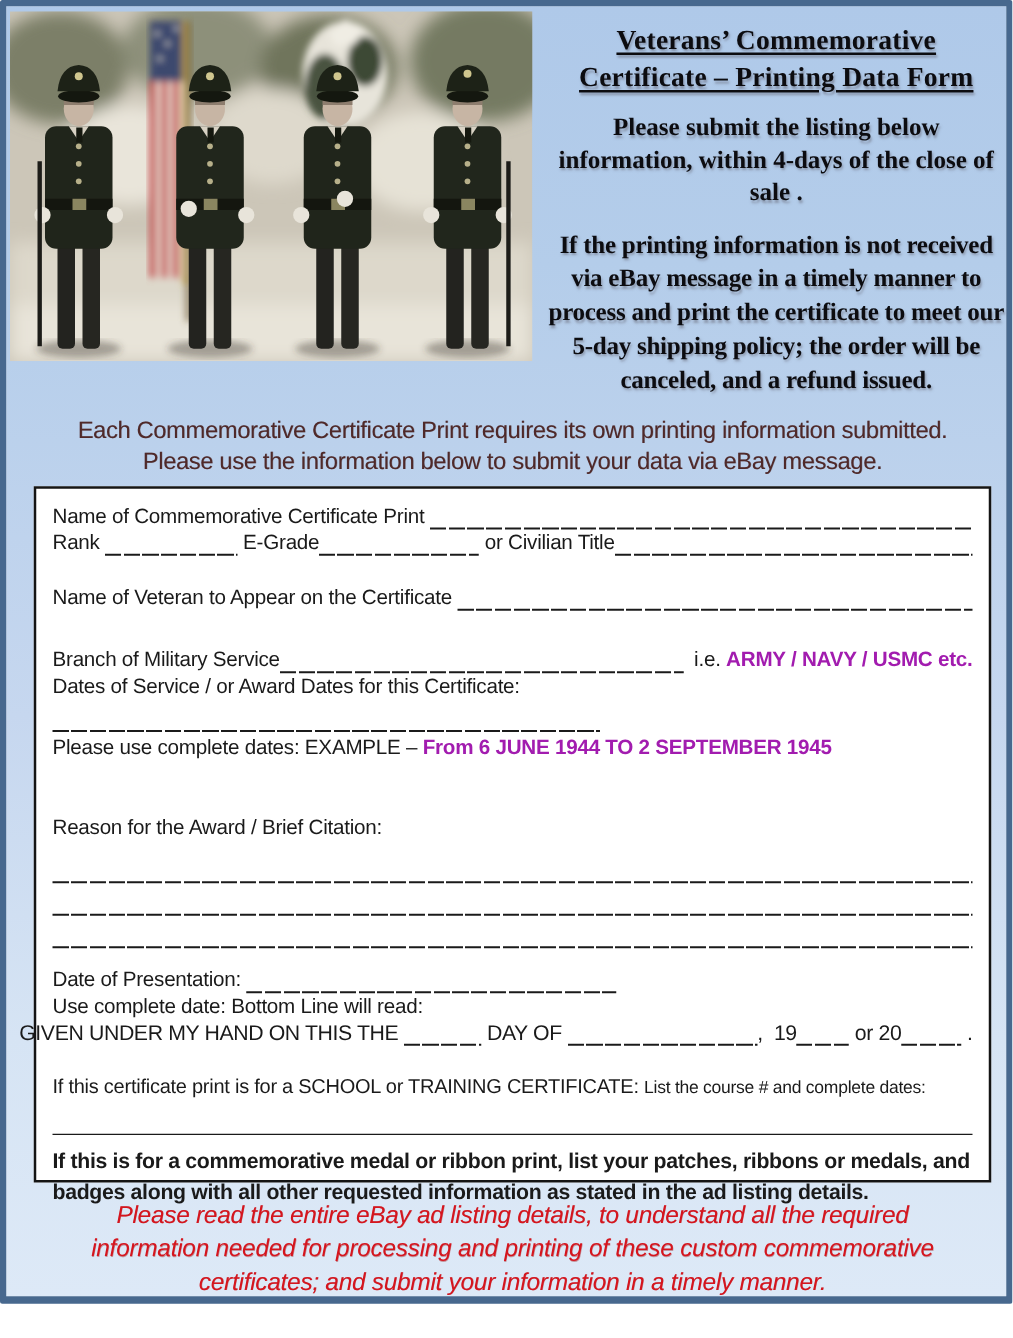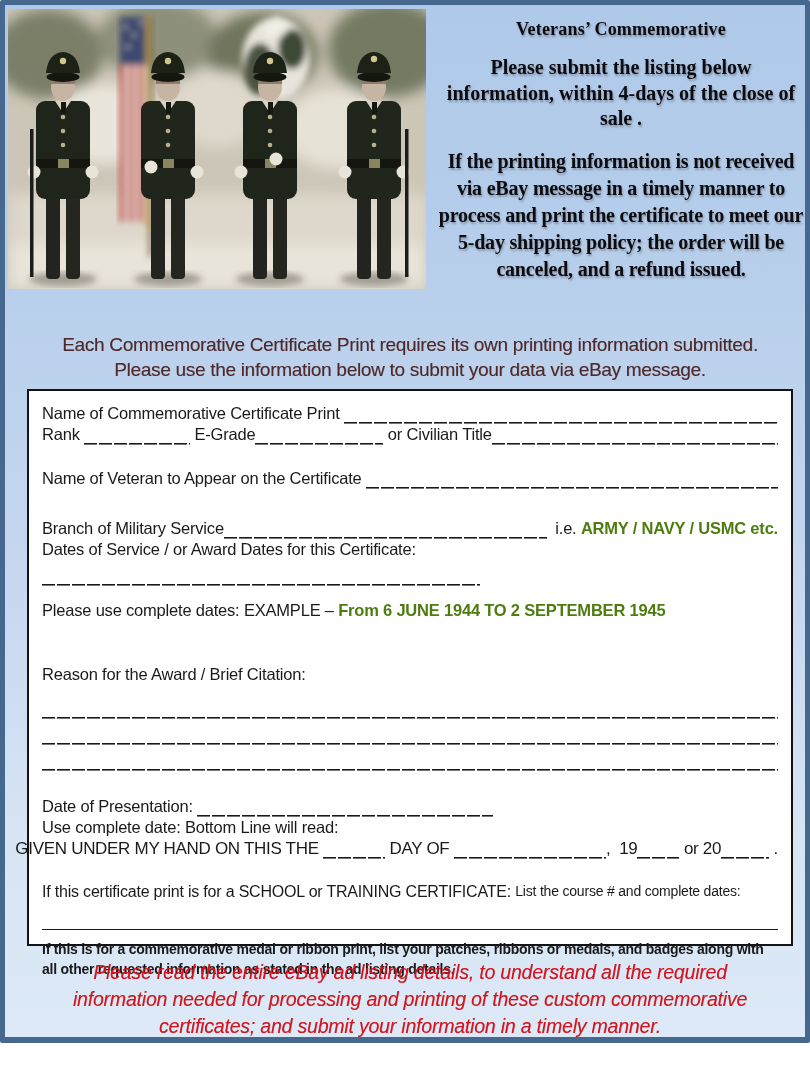--- a/index.html
+++ b/index.html
@@ -14,22 +14,22 @@
 
   
   .photo { position:absolute; left:3px; top:4px; width:418px; height:280px; overflow:hidden; }
 
   
   .header-col {
     position:absolute; left:428px; top:12px; width:376px; text-align:center;
     font-family:"Liberation Serif", serif; color:#0c0c10;
   }
   .doc-title {
-    font-size:18px; font-weight:700; line-height:1.35; letter-spacing:.2px;
-    text-decoration-thickness:2px; text-underline-offset:3px;
+    font-size:22px; font-weight:700; line-height:1.35; letter-spacing:.2px;
+    text-decoration:underline; text-decoration-thickness:2px; text-underline-offset:3px;
     text-shadow:1px 2px 2px rgba(95,95,110,.55);
   }
   .intro {
     margin:14px auto 0; max-width:352px; font-size:20px; font-weight:700; line-height:1.28;
     text-shadow:1px 2px 2px rgba(95,95,110,.5);
   }
   .warning {
     margin:16px auto 0; max-width:376px; font-size:20px; font-weight:700; line-height:1.35;
     letter-spacing:-.2px; text-shadow:1px 2px 2px rgba(95,95,110,.5);
   }
@@ -47,24 +47,24 @@
     background:#ffffff; border:2px solid #141414; padding:12px 13px 4px;
     color:#1a1a1a; font-size:16.5px; letter-spacing:-.2px;
   }
   .row { display:flex; align-items:flex-end; white-space:pre; line-height:21px; }
   .blank {
     display:inline-block; height:19px; flex:0 0 auto;
     background:repeating-linear-gradient(90deg,#1a1a1a 0 13px, rgba(0,0,0,0) 13px 15px) left bottom/100% 1.6px no-repeat;
   }
   .blank.grow { flex:1 1 auto; }
   .blank.solid { background:#0000; border-bottom:1.6px solid #1a1a1a; }
-  .red { color:#4d7c0f; font-weight:700; }
+  .red { color:#a21caf; font-weight:700; }
   .caps { font-size:17px; letter-spacing:-.3px;justify-content:flex-end; }
   .small-note { font-size:14px; letter-spacing:-.2px; }
-  .bold-note { font-weight:700; font-size:14px; line-height:1.45; letter-spacing:-.25px; white-space:normal; }
+  .bold-note { font-weight:700; font-size:17px; line-height:1.45; letter-spacing:-.25px; white-space:normal; }
 
   
   .footer-note {
     position:absolute; left:55px; top:954px; width:700px; text-align:center;
     color:#d5151e; font-weight:400; font-style:italic; font-size:19.5px; line-height:1.38;
     letter-spacing:-.2px; text-shadow:.3px .3px 0 rgba(160,20,20,.4);
   }
 </style>
 </head>
 <body>
@@ -202,20 +202,21 @@
           <circle cx="55" cy="50" r="3.2" fill="#cfc68e"></circle>
           <rect x="86" y="120" width="3.5" height="148" fill="#1c1c18"></rect>
         </g>
       </g>
     </svg>
   </div>
 
   <div class="header-col">
     <div class="doc-title">
       <span>Veterans’ Commemorative</span><br>
+      <span>Certificate – Printing Data Form</span>
     </div>
     <p class="intro">Please submit the listing below information, within 4-days of the close of sale .</p>
     <p class="warning">If the printing information is not received via eBay message in a timely manner to process and print the certificate to meet our 5-day shipping policy; the order will be canceled, and a refund issued.</p>
   </div>
 
   <p class="notice">Each Commemorative Certificate Print requires its own printing information submitted. Please use the information below to submit your data via eBay message.</p>
 
   <div class="form-box">
 
     <div class="row">
@@ -242,39 +243,39 @@
       <span>  i.e. </span>
       <span class="red">ARMY / NAVY / USMC etc.</span>
     </div>
 
     <div class="row" style="">
       <span>Dates of Service / or Award Dates for this Certificate:</span>
     </div>
     <div class="row" style="margin-top:7px">
       <span class="blank" style="width:438px"></span>
     </div>
-    <div class="row" style="margin-top:14px">
+    <div class="row" style="margin-top:2px">
       <span>Please use complete dates: EXAMPLE – </span>
       <span class="red">From 6 JUNE 1944 TO 2 SEPTEMBER 1945</span>
     </div>
 
     <div class="row" style="margin-top:43px">
       <span>Reason for the Award / Brief Citation:</span>
     </div>
     <div class="row" style="margin-top:8px; height:26px">
       <span class="blank grow"></span>
     </div>
     <div class="row" style="height:26px">
       <span class="blank grow"></span>
     </div>
     <div class="row" style="height:26px">
       <span class="blank grow"></span>
     </div>
 
-    <div class="row" style="margin-top:25px">
+    <div class="row" style="margin-top:15px">
       <span>Date of Presentation: </span>
       <span class="blank" style="width:296px"></span>
     </div>
     <div class="row">
       <span>Use complete date: Bottom Line will read:</span>
     </div>
     <div class="row caps">
       <span>GIVEN UNDER MY HAND ON THIS THE </span>
       <span class="blank" style="width:62px"></span>
       <span> DAY OF </span>

